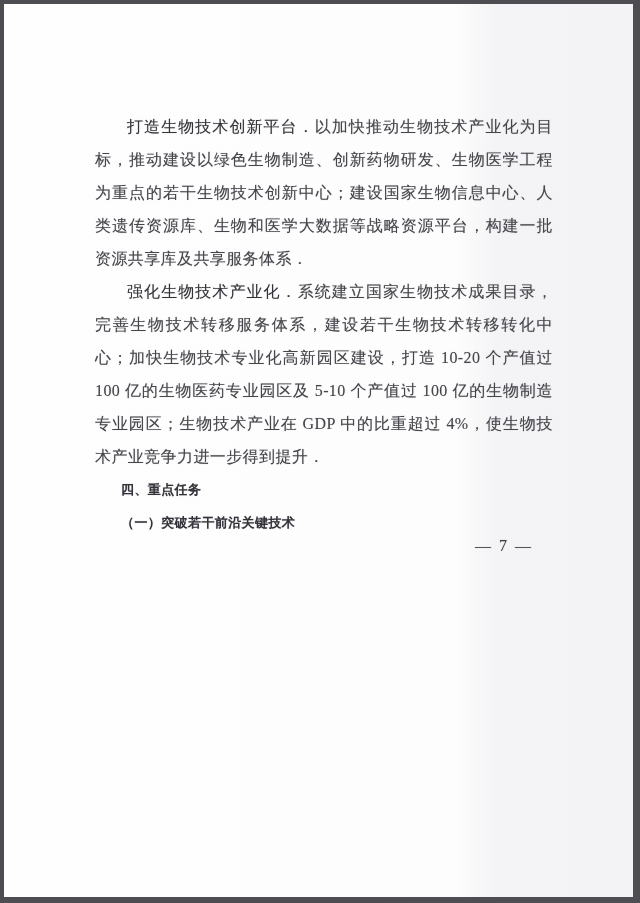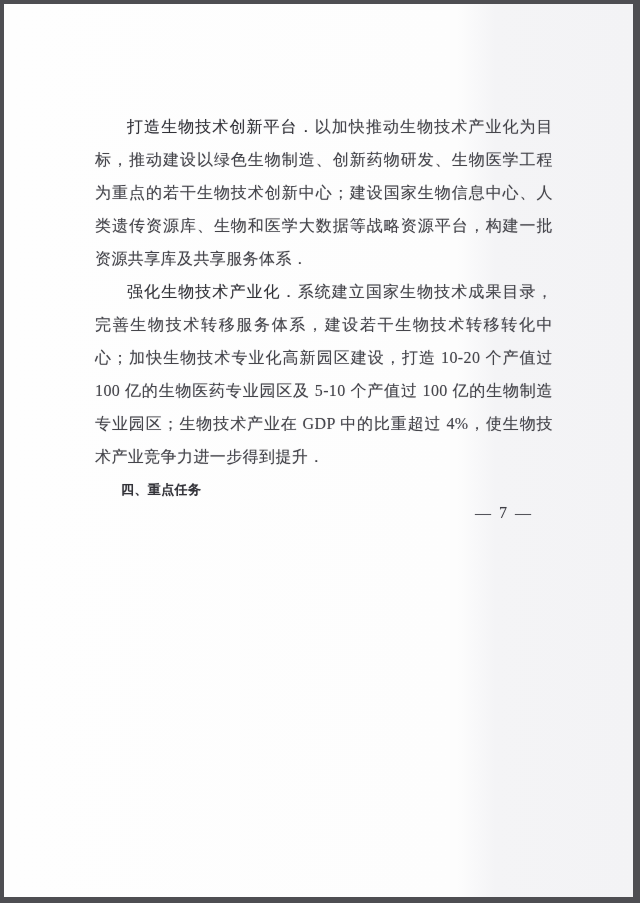--- a/index.html
+++ b/index.html
@@ -52,19 +52,20 @@
 <div class="page">
   <div class="content">
 
 
     <p class="para"><span class="lead">打造生物技术创新平台．</span><span>以加快推动生物技术产业化为目标，推动建设以绿色生物制造、创新药物研发、生物医学工程为重点的若干生物技术创新中心；建设国家生物信息中心、人类遗传资源库、生物和医学大数据等战略资源平台，构建一批资源共享库及共享服务体系．</span></p>
 
     <p class="para"><span class="lead">强化生物技术产业化．</span><span>系统建立国家生物技术成果目录，完善生物技术转移服务体系，建设若干生物技术转移转化中心；加快生物技术专业化高新园区建设，打造 10-20 个产值过 100 亿的生物医药专业园区及 5-10 个产值过 100 亿的生物制造专业园区；生物技术产业在 GDP 中的比重超过 4%，使生物技术产业竞争力进一步得到提升．</span></p>
 
     <h2 class="hd">四、重点任务</h2>
 
+    <h3 class="hd">（一）突破若干前沿关键技术</h3>
 
 
 
     <div class="pagenum">— 7 —</div>
 
   </div>
 </div>
 
 </body></html>

